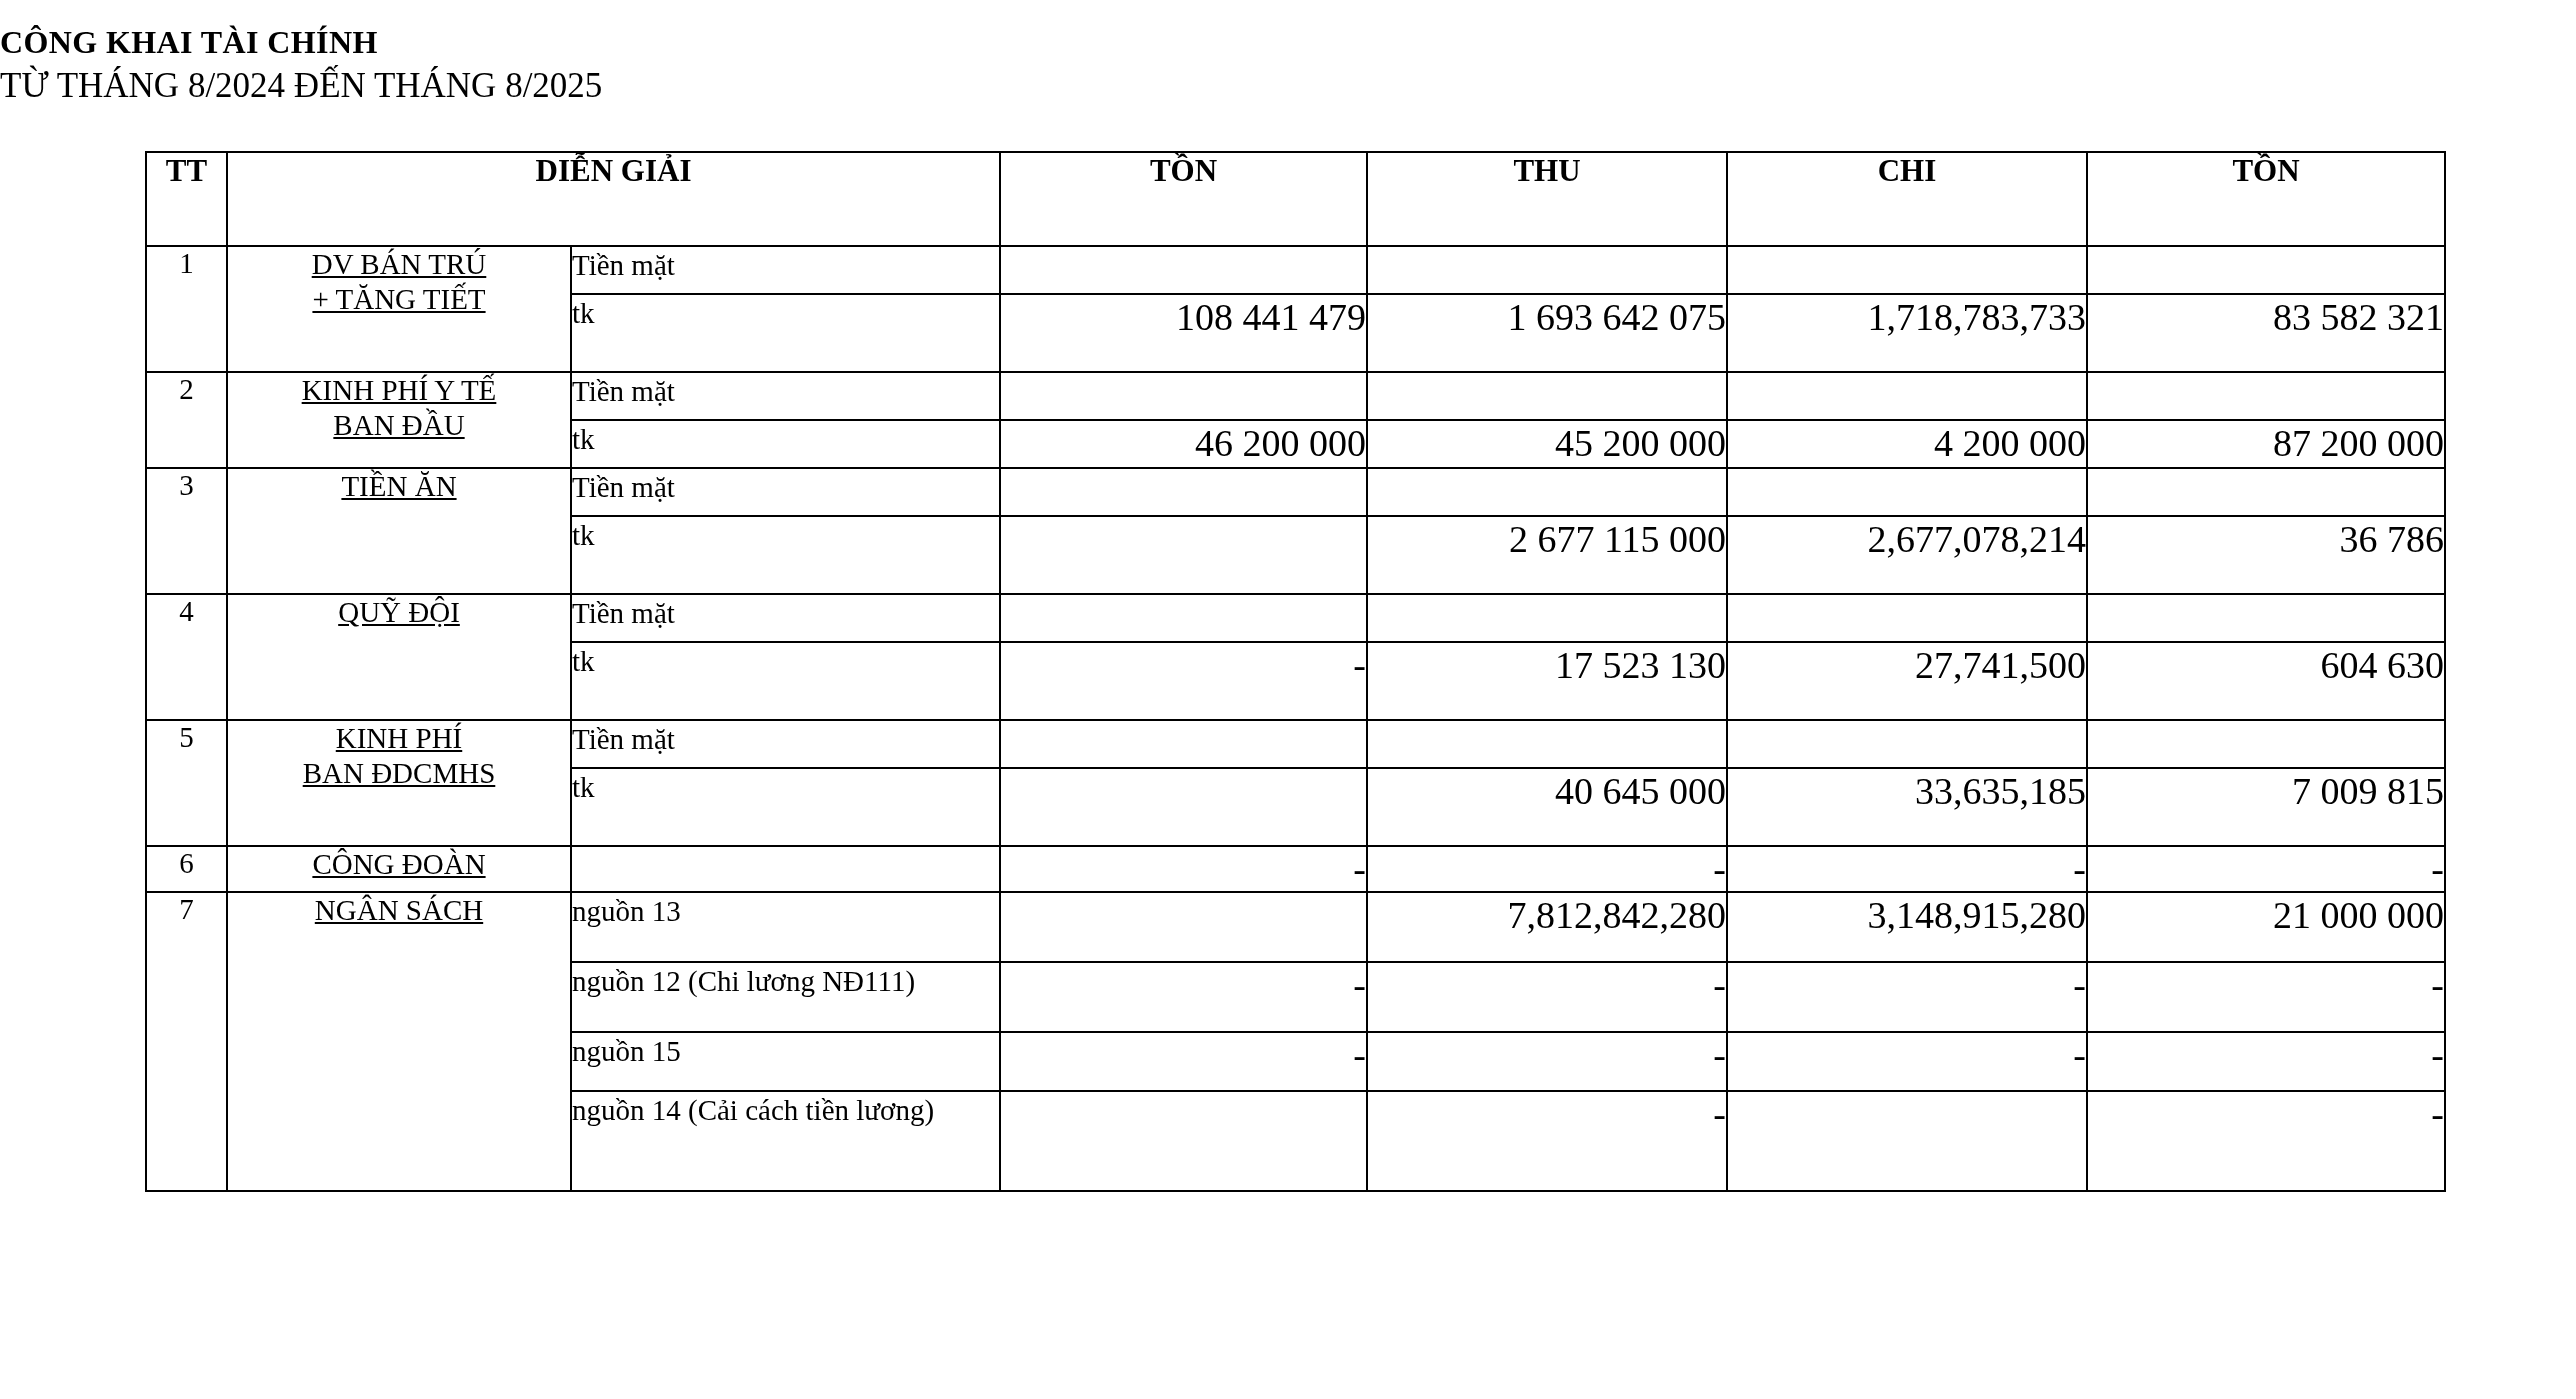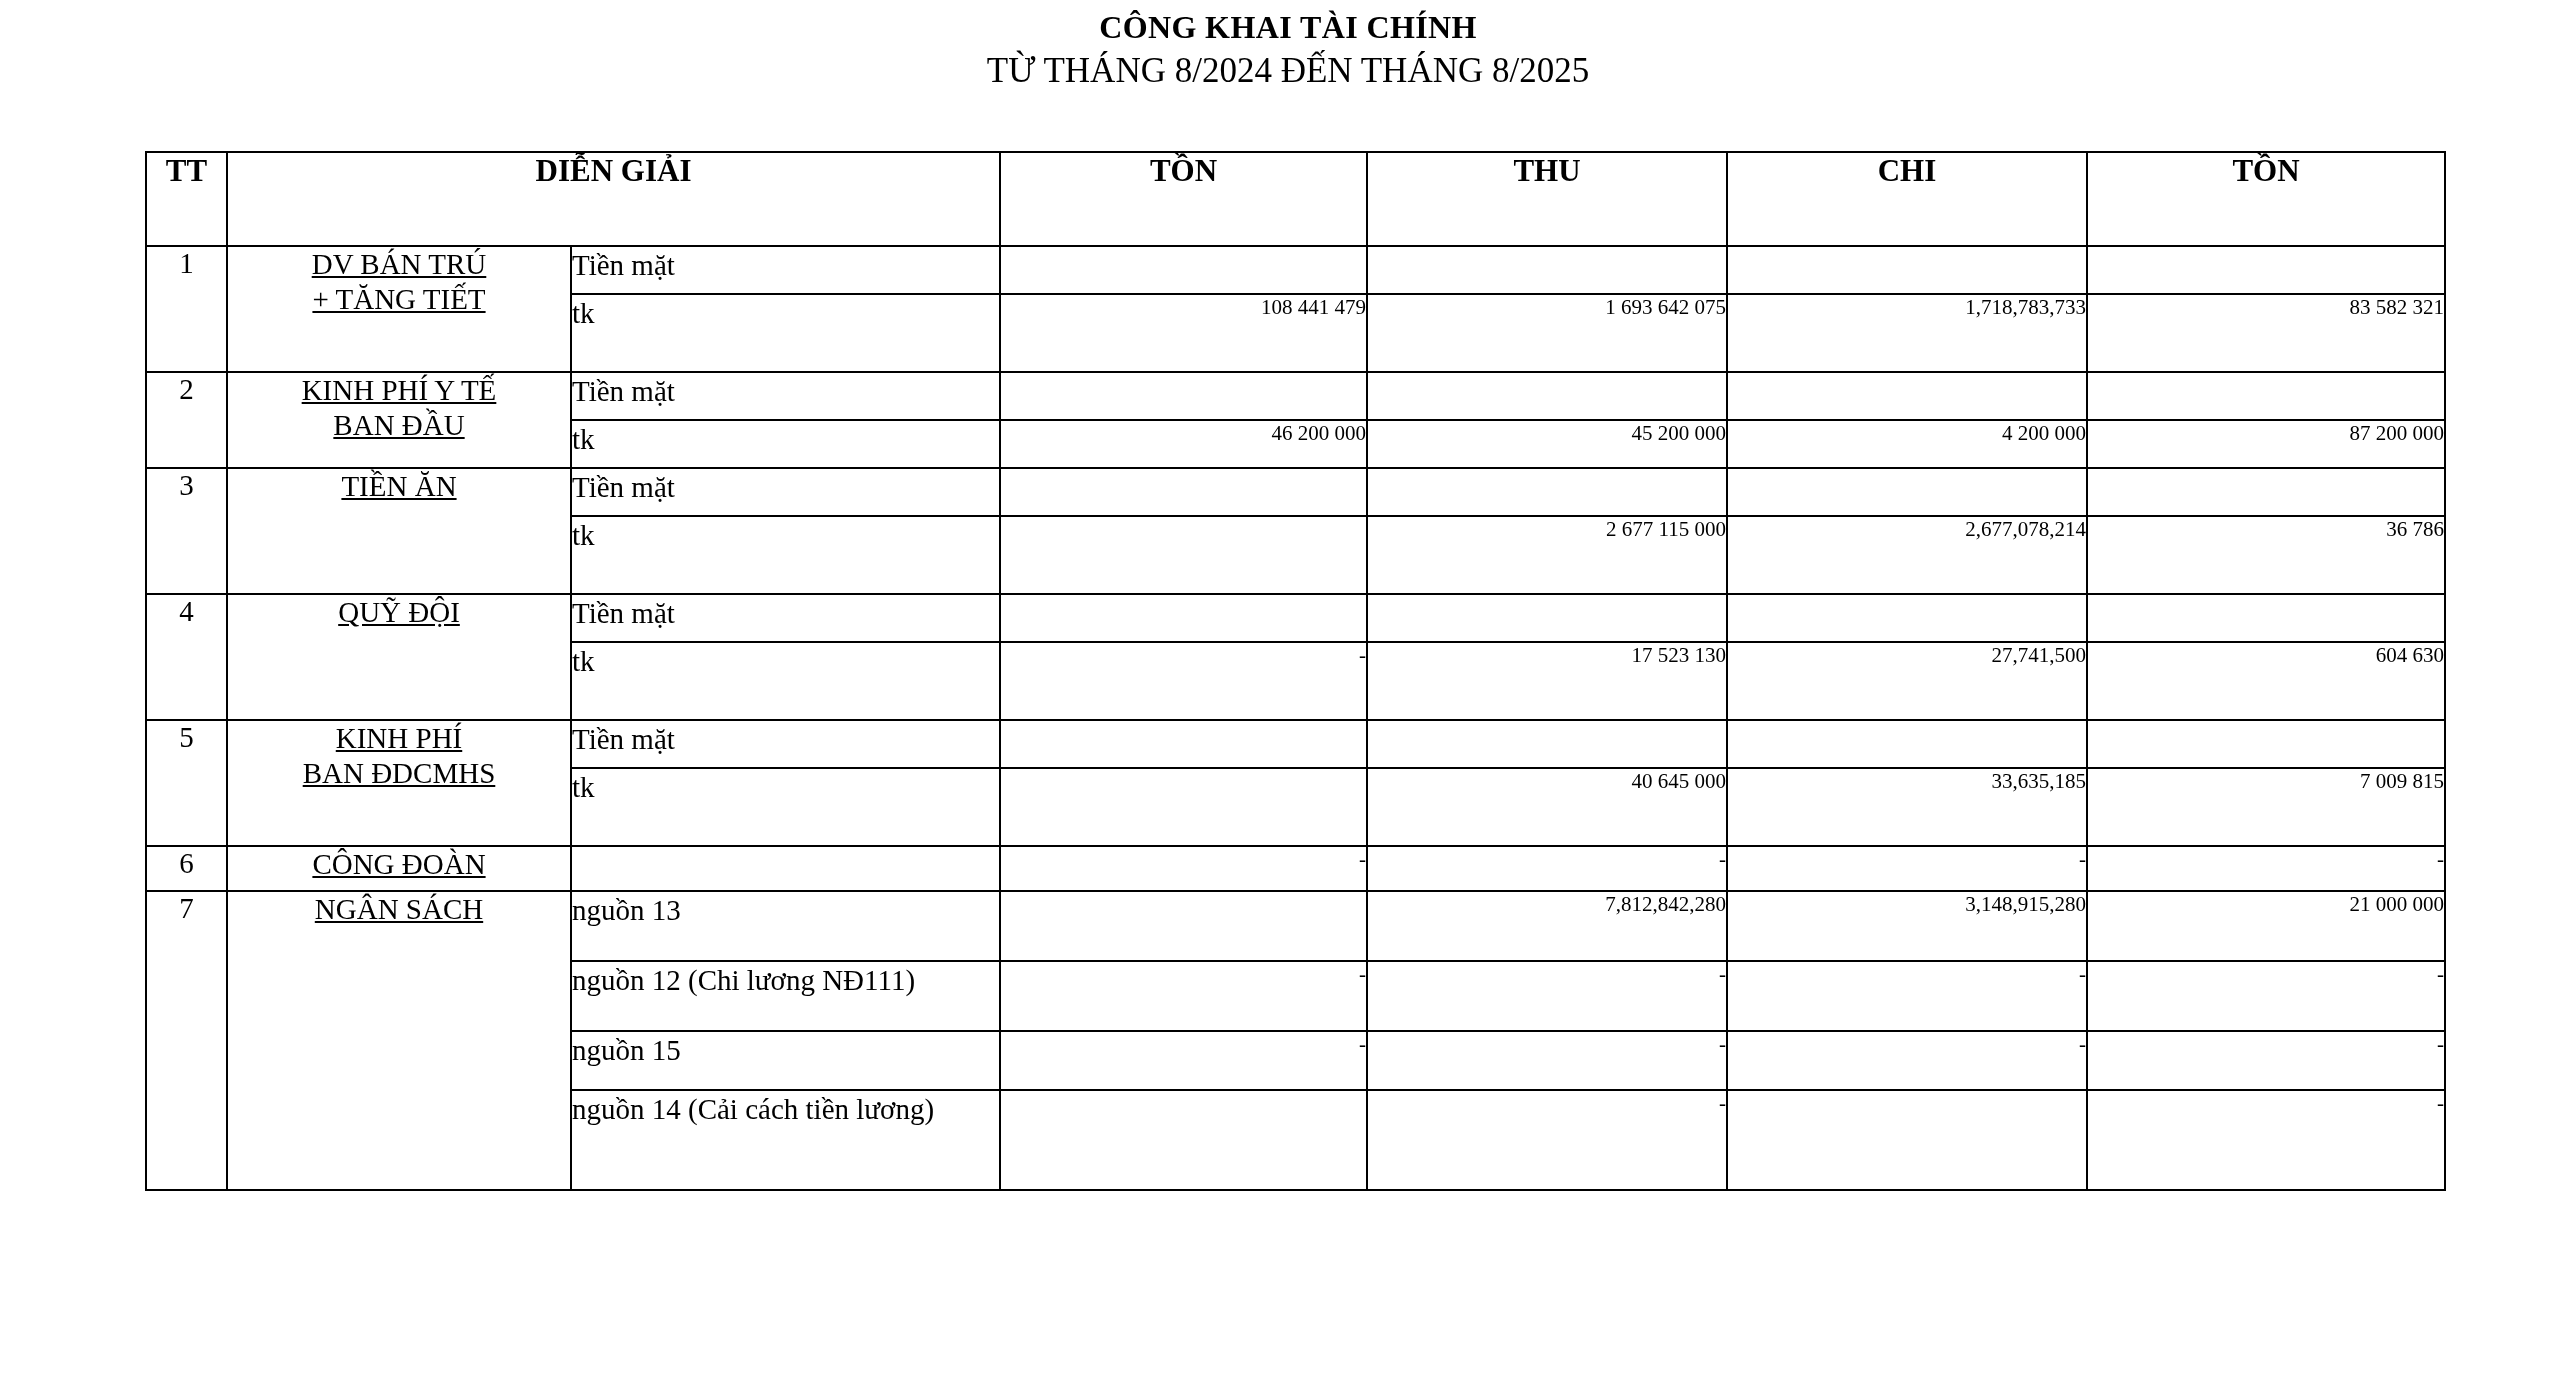--- a/index.html
+++ b/index.html
@@ -18,22 +18,22 @@
   .page {
     position: relative;
     width: 2576px;
     height: 1400px;
     box-sizing: border-box;
   }
 
   
   .title-block {
     width: 100%;
-    text-align: center;
-    padding-top: 9px;
+    text-align: left;
+    padding-top: 24px;
   }
   .doc-title {
     font-size: 32px;
     font-weight: bold;
     letter-spacing: 0.4px;
     line-height: 1.18;
     margin: 0;
   }
   .doc-subtitle {
     font-size: 35px;
@@ -112,21 +112,21 @@
     vertical-align: top;
     font-size: 29px;
     padding: 5.9px 0 0 8.8px;
     line-height: 1.26;
   }
 
   
   .cell-num {
     text-align: right;
     vertical-align: top;
-    font-size: 21px;
+    font-size: 38px;
     padding: 7.3px 10.3px 0 4.4px;
     white-space: nowrap;
   }
 
   
   .r-tm    { height: 46px; }
   .r-tk    { height: 46px; }
   .r-tk-tall { height: 76px; }
   .r-cd    { height: 43px; }
   .r-src   { height: 57px; }

